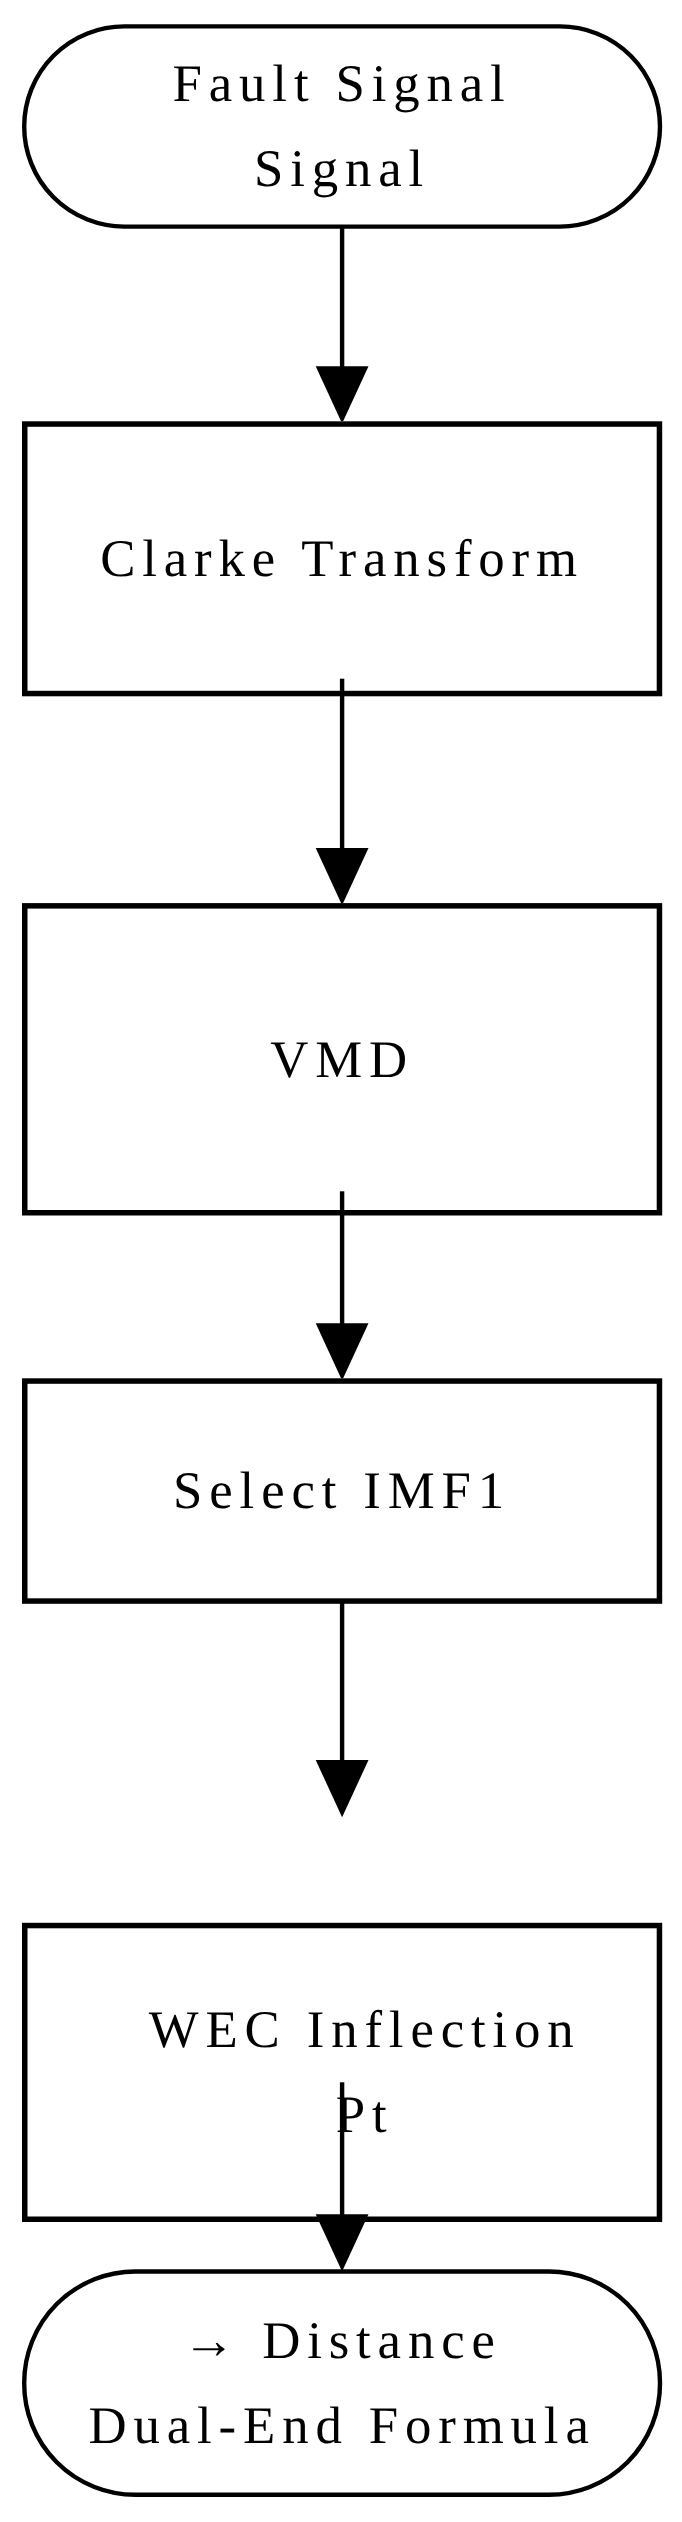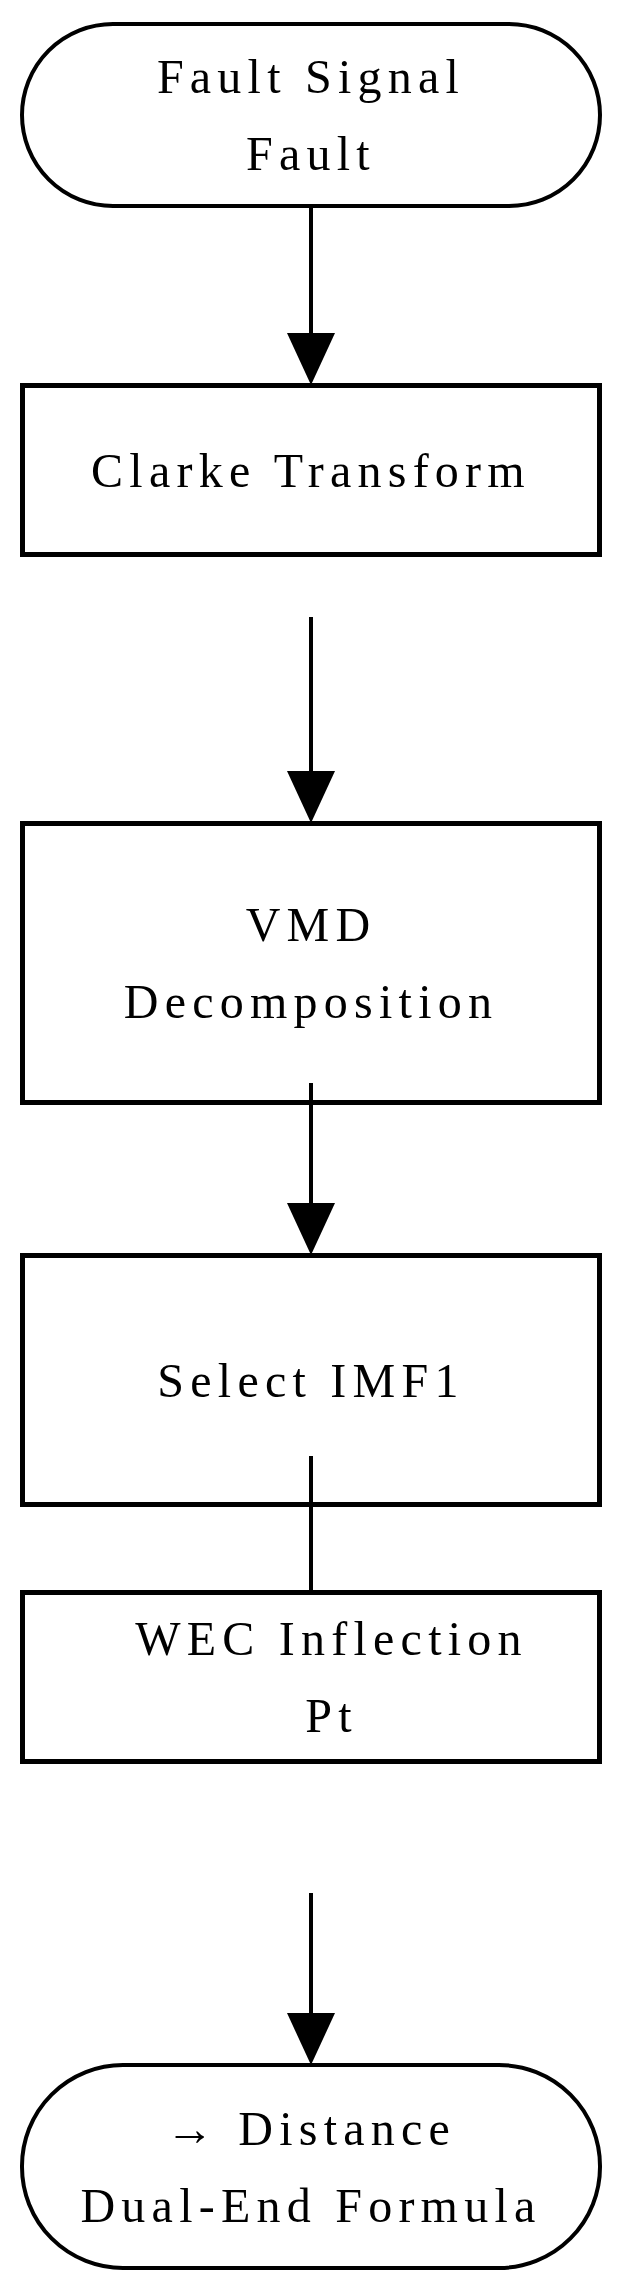--- a/index.html
+++ b/index.html
@@ -34,24 +34,24 @@
     letter-spacing: 0.13em;
     white-space: nowrap;
   }
   .shape-process {
     border: 5px solid #000000;
   }
   .shape-terminator {
     border: 4px solid #000000;
   }
   #node-start     { top: 22px;   height: 186px; border-radius: 93px; }
-  #node-clarke    { top: 383px;  height: 174px; }
+  #node-clarke    { top: 383px;  height: 250px; }
   #node-vmd       { top: 821px;  height: 284px; }
-  #node-imf1      { top: 1253px; height: 254px; }
-  #node-wec       { top: 1590px; height: 174px; padding-left: 41px; }
+  #node-imf1      { top: 1253px; height: 205px; }
+  #node-wec       { top: 1748px; height: 272px; padding-left: 41px; }
   #node-end       { top: 2063px; height: 207px; border-radius: 103px; }
 
   .connector {
     position: absolute;
     left: 286px;
     width: 50px;
   }
   .connector .line {
     position: absolute;
     left: 23px;
@@ -76,40 +76,39 @@
   #connector-4 { top: 1456px; height: 196px; }
   #connector-5 { top: 1893px; height: 172px; }
 </style>
 </head>
 <body>
 
 <div class="canvas">
 
   <div class="node shape-terminator" id="node-start">
     <span class="label-line">Fault Signal</span>
-    <span class="label-line">Fault</span>
+    <span class="label-line">Signal</span>
   </div>
 
   <div class="connector" id="connector-1">
     <div class="line"></div>
     <div class="head"></div>
   </div>
 
   <div class="node shape-process" id="node-clarke">
     <span class="label-line">Clarke Transform</span>
   </div>
 
   <div class="connector" id="connector-2">
     <div class="line"></div>
     <div class="head"></div>
   </div>
 
   <div class="node shape-process" id="node-vmd">
     <span class="label-line">VMD</span>
-    <span class="label-line">Decomposition</span>
   </div>
 
   <div class="connector" id="connector-3">
     <div class="line"></div>
     <div class="head"></div>
   </div>
 
   <div class="node shape-process" id="node-imf1">
     <span class="label-line">Select IMF1</span>
   </div>

